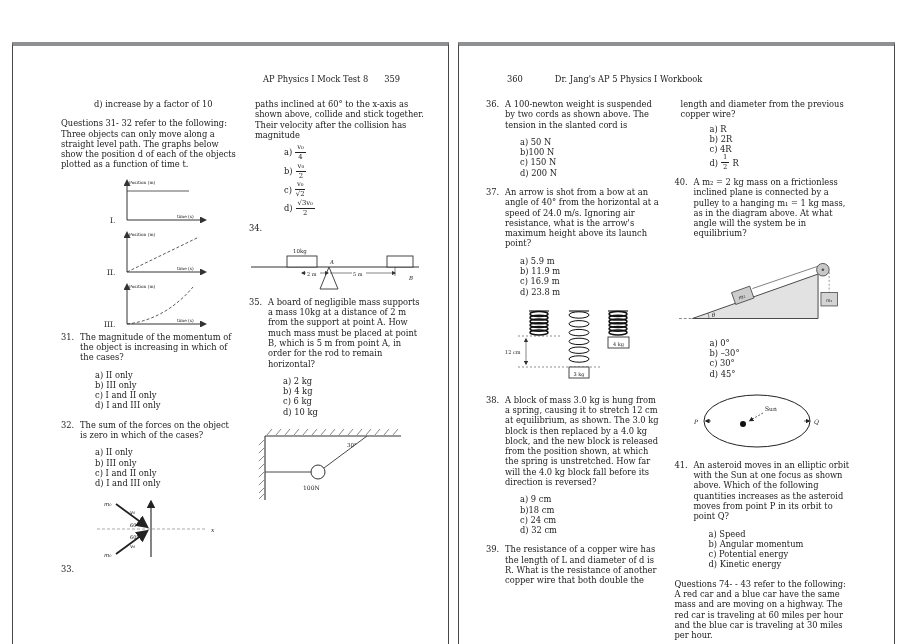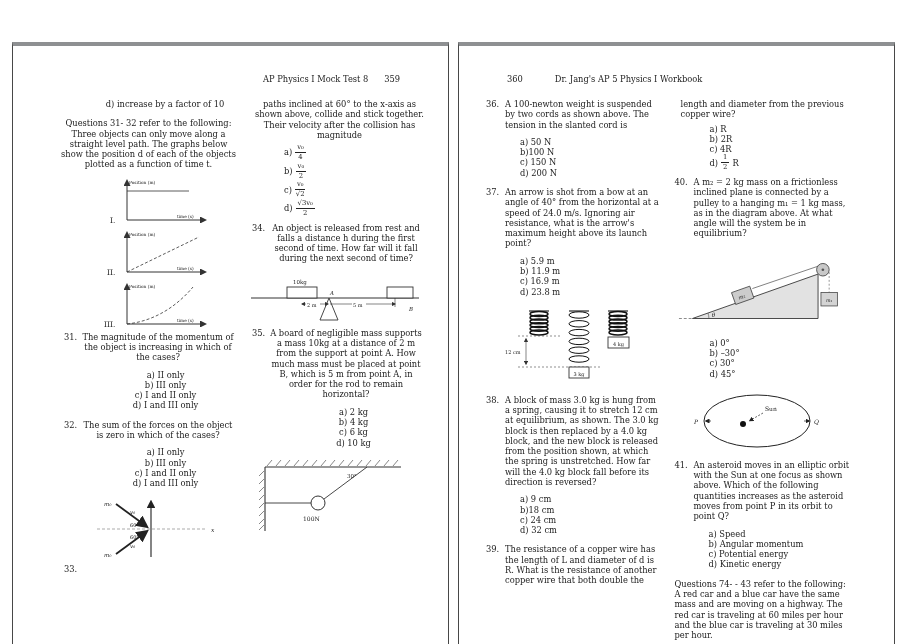--- a/index.html
+++ b/index.html
@@ -11,21 +11,21 @@
     position:absolute;top:42px;width:437px;height:640px;background:#fff;
     box-sizing:border-box;border:1.5px solid #474747;border-top:4px solid #8e9092;
     overflow:hidden;font-size:8.3px;line-height:1.24;
   }
   #page1{left:12px;}
   #page2{left:458px;}
   .hdr{position:absolute;top:28px;display:flex;white-space:nowrap;}
   #page1 .hdr{left:250px;gap:16px;}
   #page2 .hdr{left:48px;gap:32px;}
   .cols{display:flex;gap:13px;box-sizing:border-box;}
-  #page1 .cols{padding:53px 24px 0 48px;text-align:center;}
+  #page1 .cols{padding:53px 24px 0 48px;}
   #page2 .cols{padding:53px 44px 0 27px;}
   .col{width:50%;}
   .stray{margin-left:33px;margin-bottom:9px;}
   .ptitle{margin-bottom:0;}
   .pbody{margin-bottom:6px;}
   .q{display:flex;margin:0 0 9px 0;}
   .qnum{flex:none;width:19px;}
   .qbody{flex:1;}
   .opts{margin-top:7px;}
   .opt{margin-left:15px;}
@@ -183,21 +183,20 @@
           <span class="frac">
               <span class="fnum">√3v₀</span>
               <span class="fden">2</span>
             </span>
         </div>
       </div>
 
       <div class="q">
         <span class="qnum">34.</span>
         <div class="qbody">
-          <div>An object is released from rest and falls a distance h during the first second of time. How far will it fall during the next second of time?</div>
         </div>
       </div>
 
       <svg class="fig" width="172" height="50" viewBox="0 0 172 50">
         <defs>
             <marker id="ml" markerWidth="7" markerHeight="7" refX="5" refY="3.5" orient="auto-start-reverse">
               <path d="M0,0L7,3.5L0,7Z" fill="#333"></path>
             </marker>
           </defs>
         <line x1="2" y1="25" x2="170" y2="25" stroke="#333" stroke-width="1"></line>

